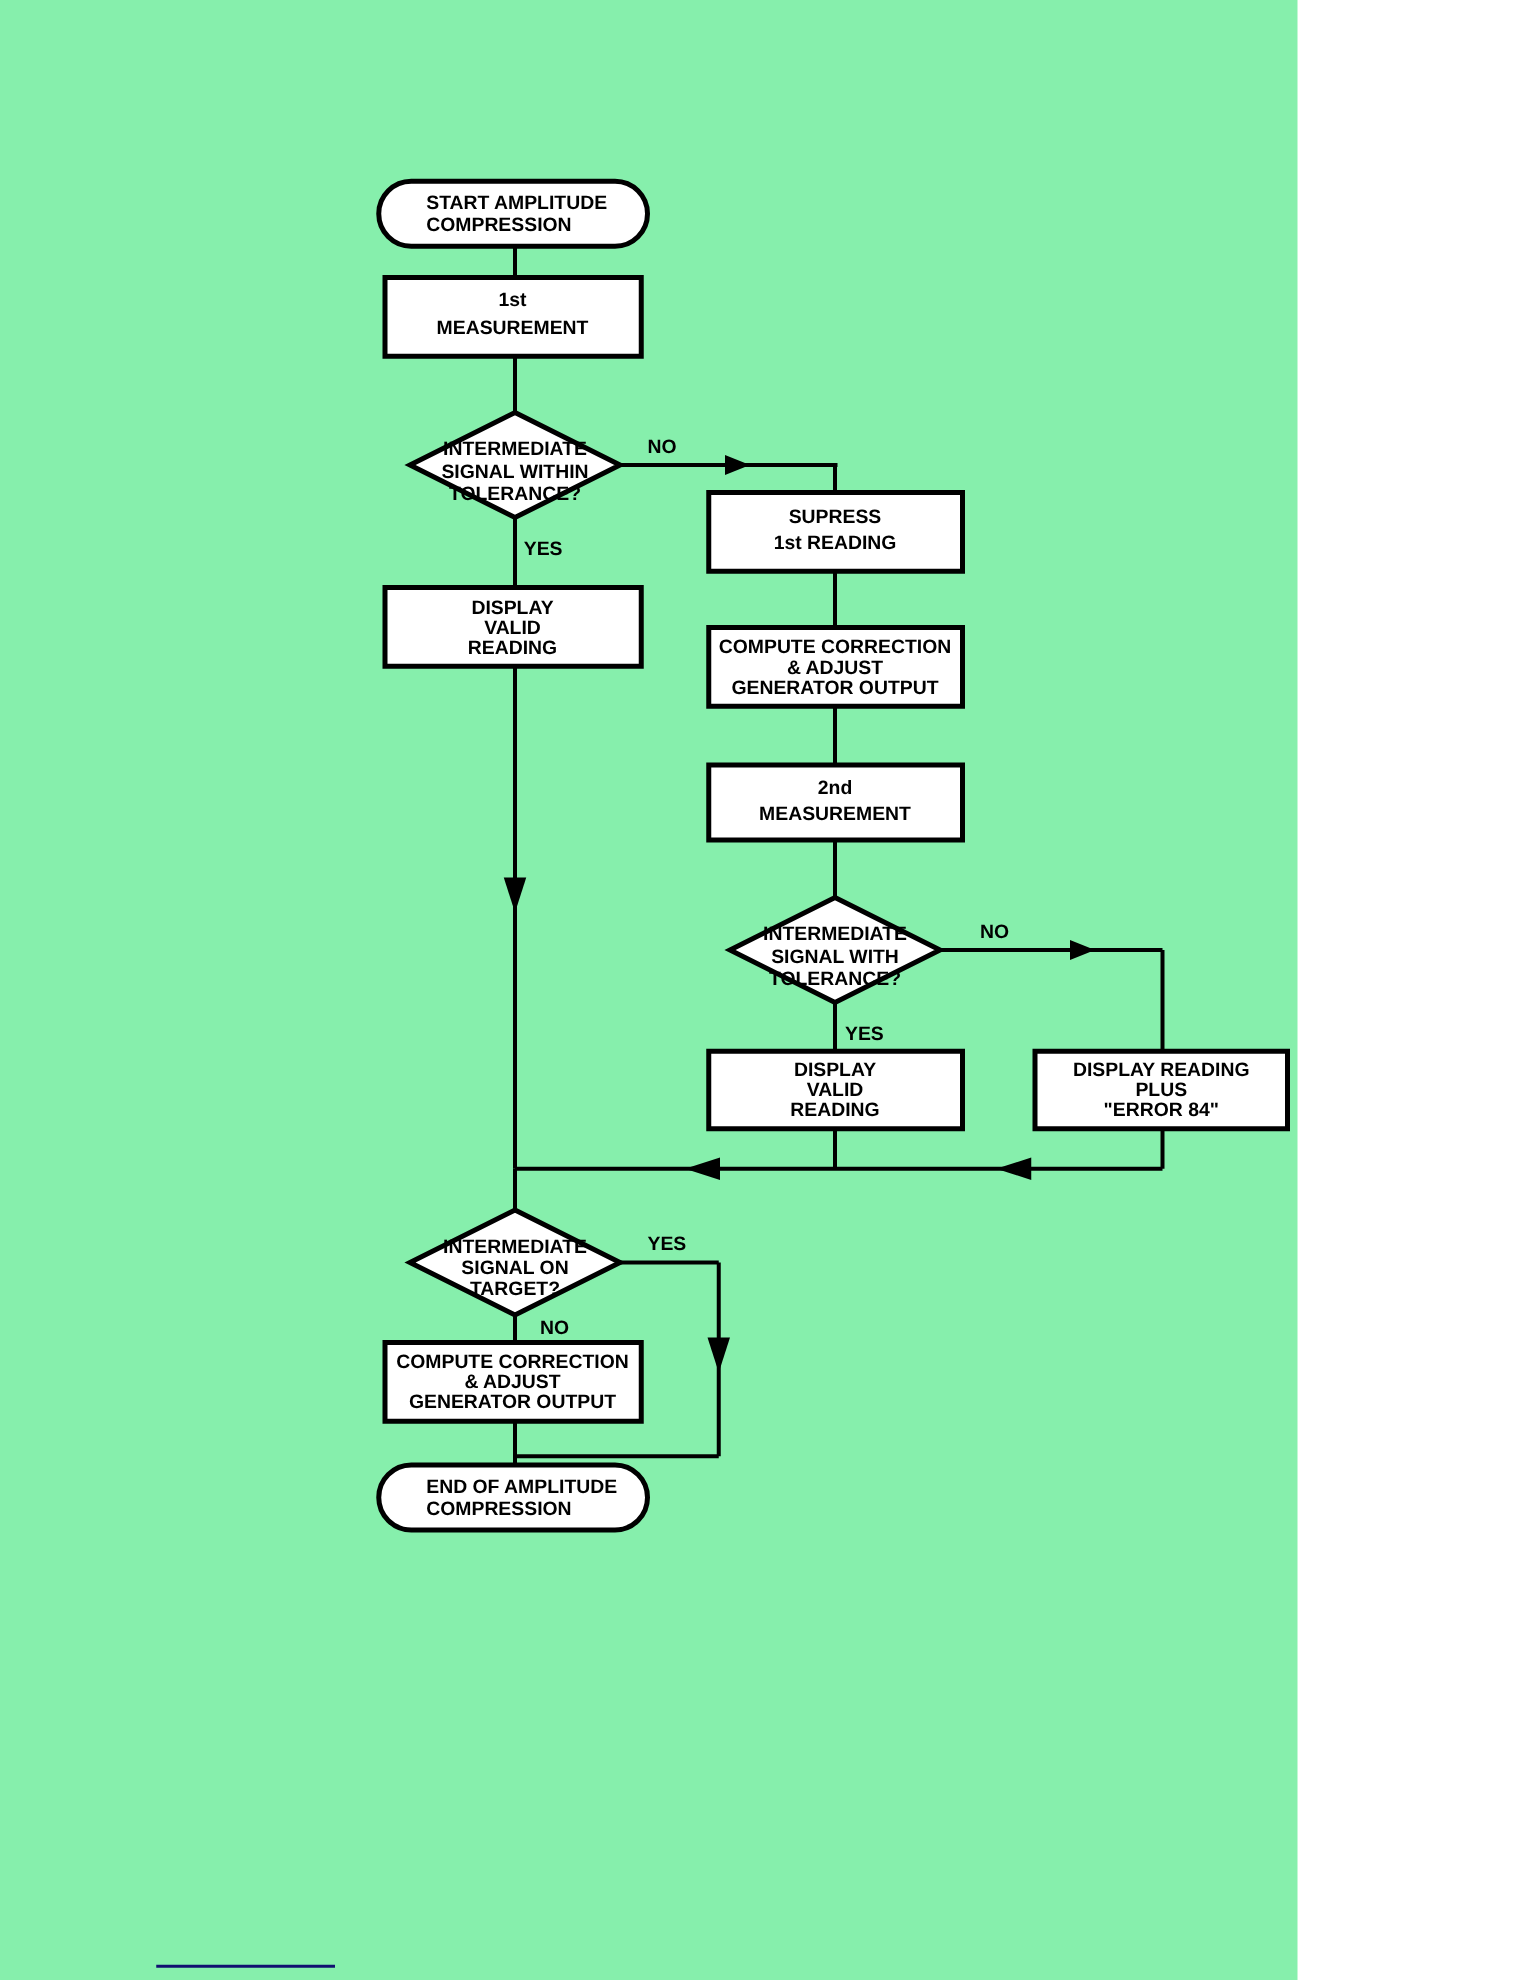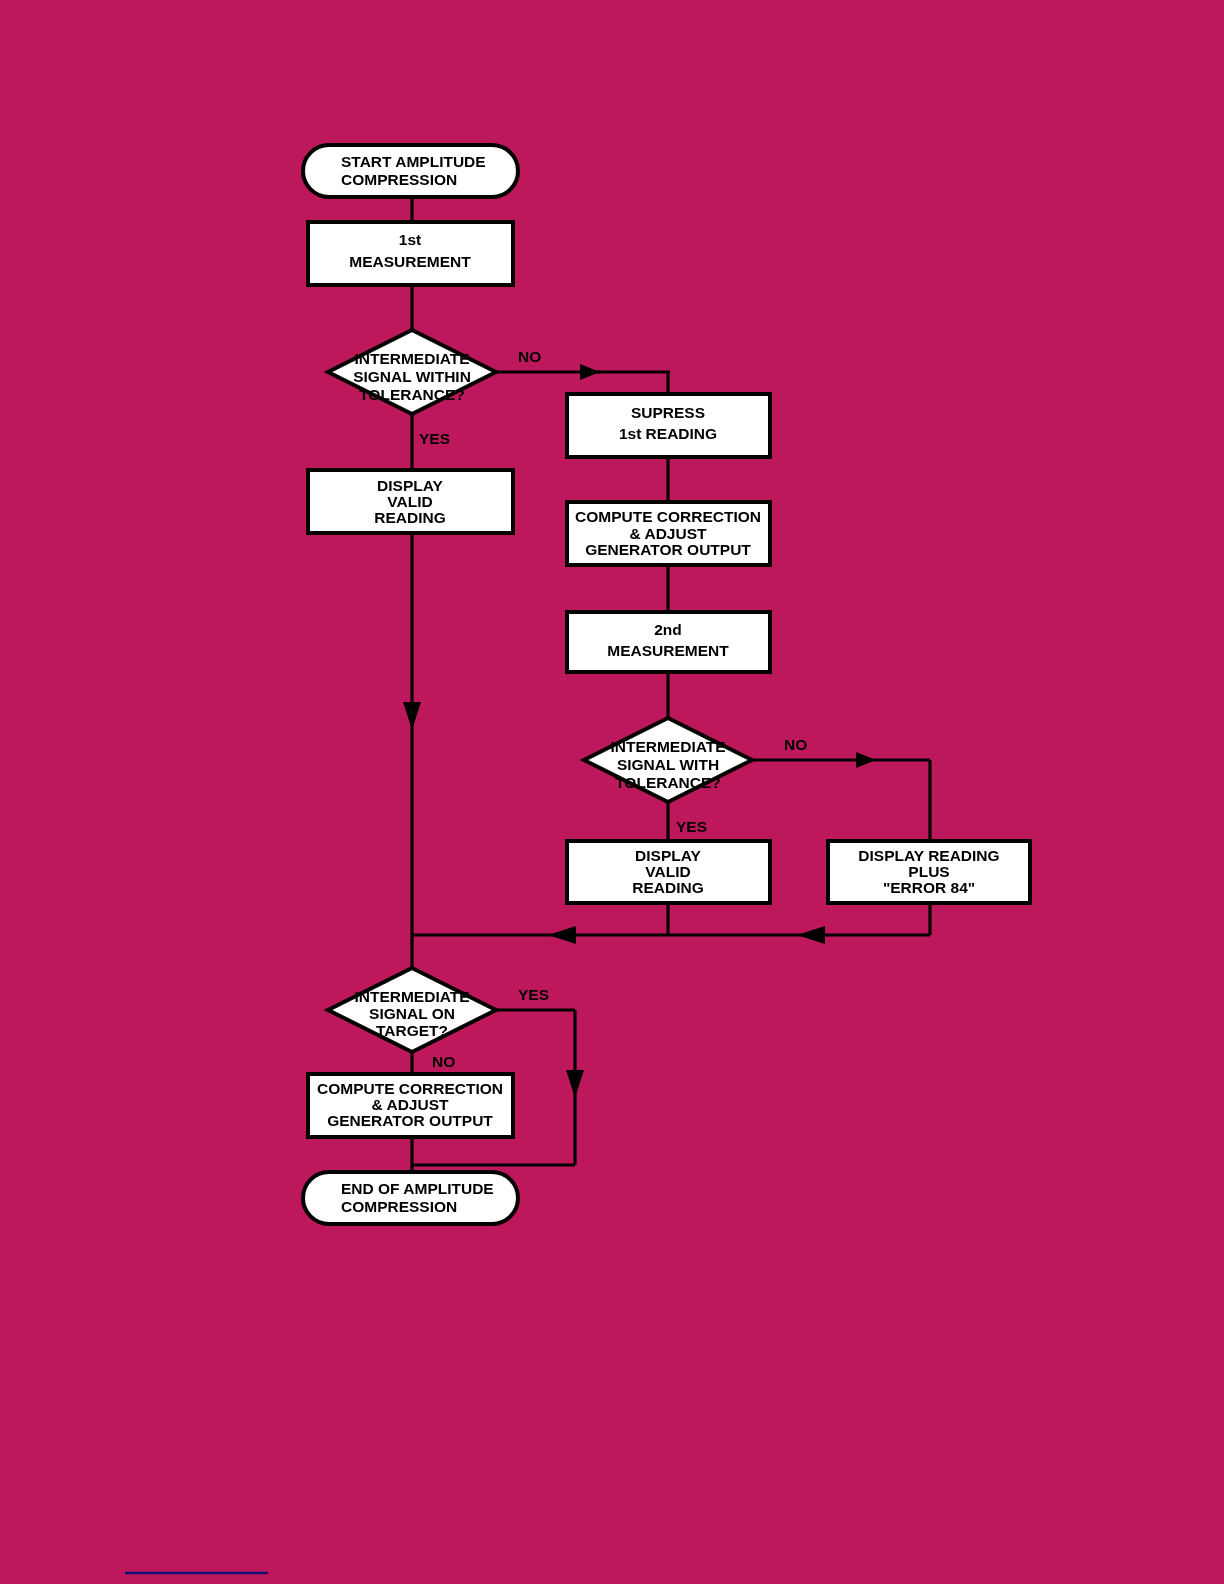--- a/index.html
+++ b/index.html
@@ -9,23 +9,23 @@
     background: #ffffff;
   }
   body {
     width: 1224px;
     height: 1584px;
     font-family: "Liberation Sans", sans-serif;
     overflow: hidden;
   }
   #page {
     position: relative;
-    width: 1224px;
+    width: 1038px;
     height: 1584px;
-    background: #be185d;
+    background: #86efac;
   }
   svg#flowchart {
     position: absolute;
     left: 0;
     top: 0;
     width: 1224px;
     height: 1584px;
     display: block;
   }
   .shape-stroke {

